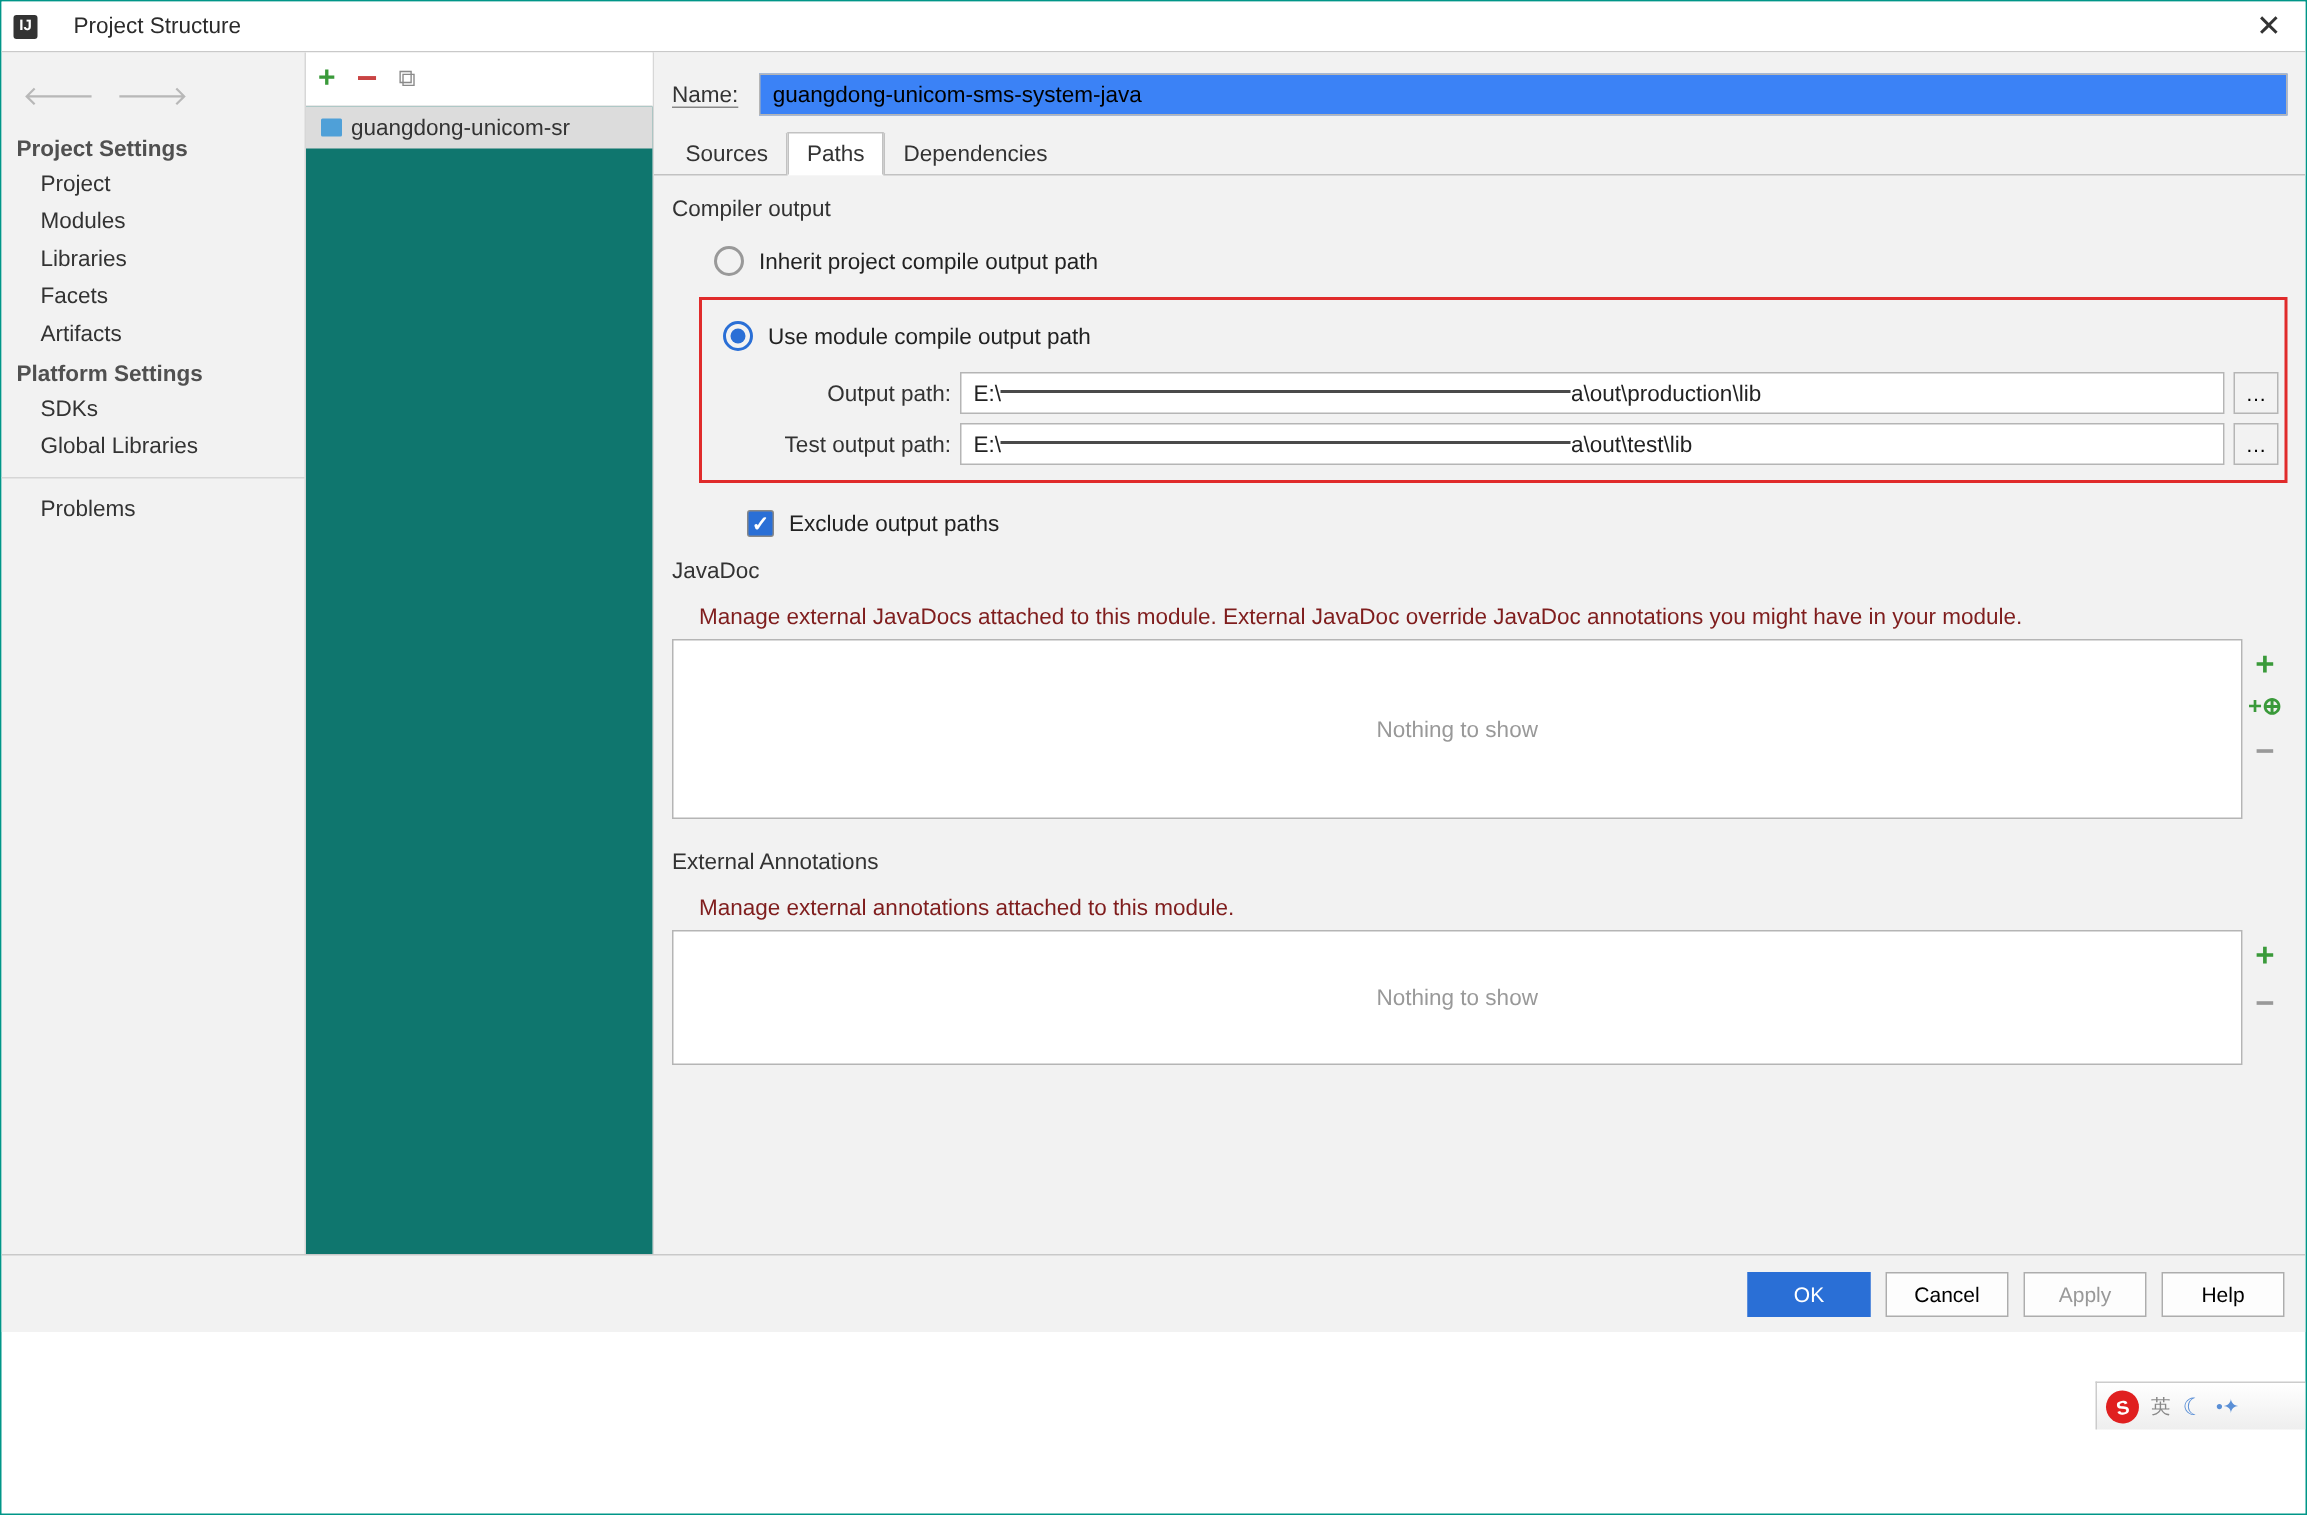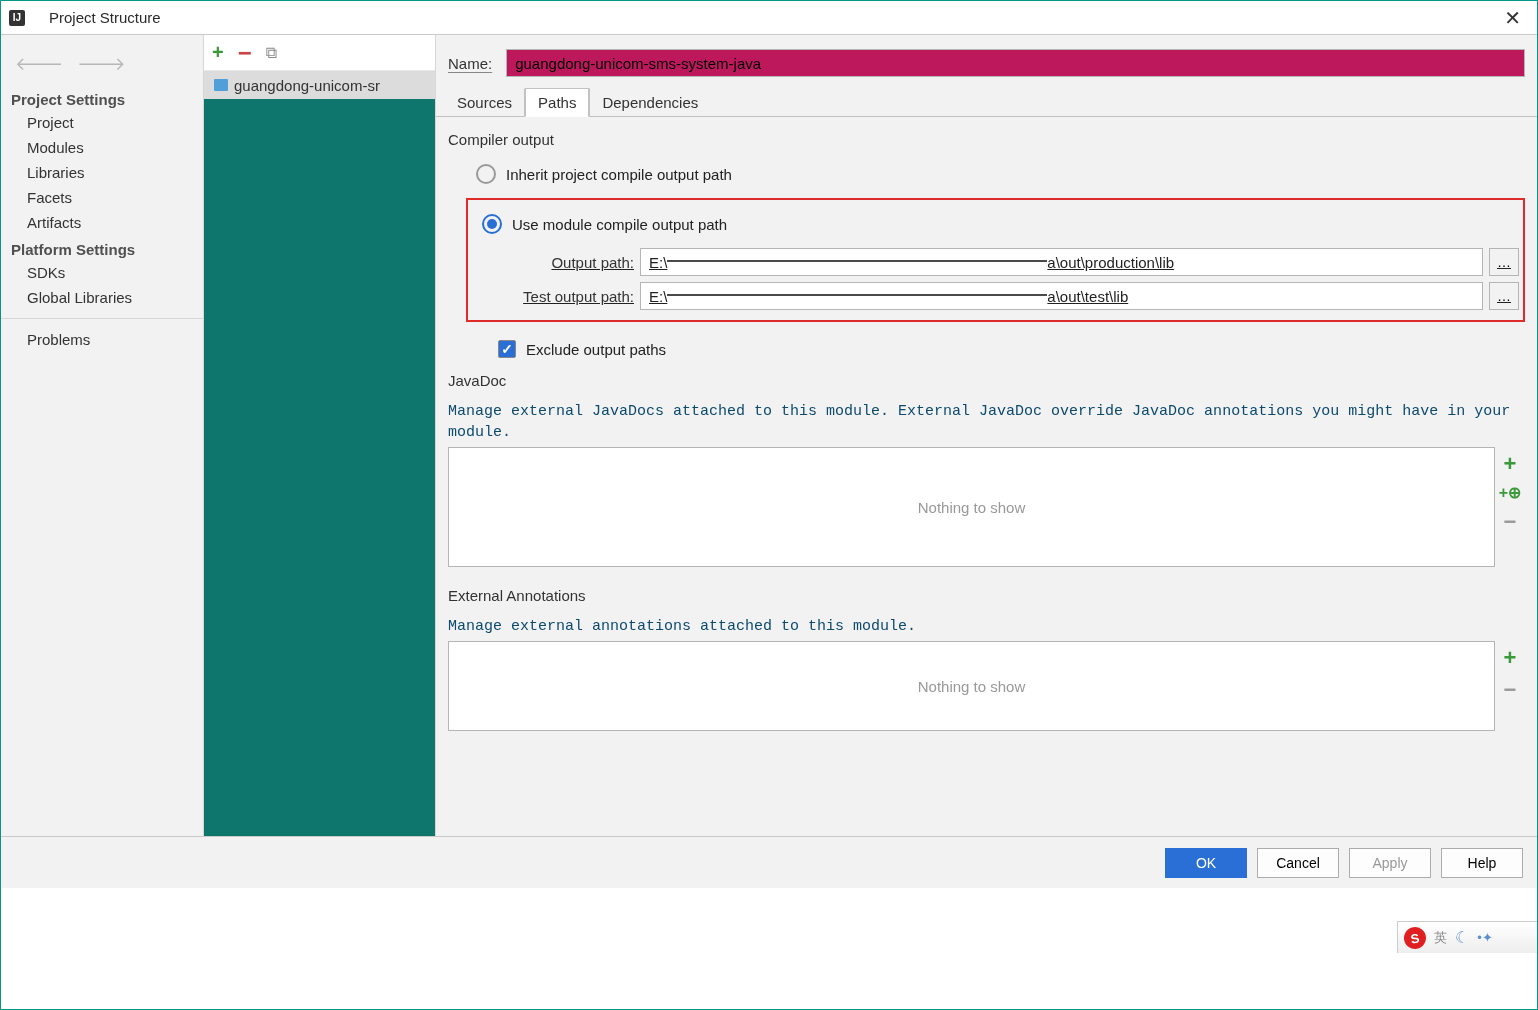--- a/index.html
+++ b/index.html
@@ -25,46 +25,46 @@
 .tb-remove { color: #c94444; font-size:24px; font-weight:bold; line-height:1; }
 .tb-copy { color:#8a8a8a; font-size:16px; }
 .module-list { flex:1; background:#0f766e; }
 .module-row { height: 28px; display:flex; align-items:center; padding: 0 10px; background: #dcdcdc; gap:6px; }
 .module-row .folder-icon { width:14px; height:12px; background:#4fa0d8; border-radius:1px; }
 .module-row span.label { font-size:15px; color:#333; white-space:nowrap; overflow:hidden; }
 
 .content { flex: 1; background: #f2f2f2; display:flex; flex-direction:column; }
 .name-row { display:flex; align-items:center; padding: 14px 12px 10px; gap: 14px; background:#f2f2f2; }
 .name-row label { font-size:15px; color:#333; text-decoration: underline; text-decoration-color:#888; text-underline-offset:3px; }
-.name-row input { flex:1; height:28px; border:1px solid #b5b5b5; background:#be185d; padding:0 8px; font-size:15px; }
+.name-row input { flex:1; height:28px; border:1px solid #b5b5b5; background:#3b82f6; padding:0 8px; font-size:15px; }
 
 .tabs { display:flex; border-bottom: 1px solid #c2c2c2; background:#f2f2f2; padding-left:8px; }
 .tab { padding: 5px 12px; font-size:15px; color:#333; border:1px solid transparent; cursor:pointer; position:relative; top:1px; }
 .tab.first { border-right:1px solid #c2c2c2; }
 .tab.active { background:#fff; border:1px solid #c2c2c2; border-bottom:1px solid #fff; }
 .tab.last { border-left:1px solid #c2c2c2; }
 
 .panel { flex:1; overflow:auto; padding: 14px 12px 0; }
 .section-title { font-size:15px; color:#333; margin-bottom: 12px; }
 .radio-row { display:flex; align-items:center; gap:10px; padding: 4px 0 14px 28px; font-size:15px; }
 .radio-outer { width:20px; height:20px; border:2px solid #999; border-radius:50%; display:inline-flex; align-items:center; justify-content:center; flex-shrink:0; }
 .radio-outer.checked { border-color:#2a6fd6; }
 .radio-outer.checked::after { content:''; width:10px; height:10px; background:#2a6fd6; border-radius:50%; }
 
 .redbox { border: 2px solid #e02b2b; padding: 10px 4px 4px 4px; margin: 0 0 10px 18px; }
-.path-row { display:flex; align-items:center; margin: 6px 0; gap: 6px; text-decoration: underline; }
+.path-row { display:flex; align-items:center; margin: 6px 0; gap: 6px; }
 .path-row .plabel { width: 162px; text-align:right; font-size:15px; color:#333; }
 .path-row .pinput-wrap { flex:1; height:28px; border:1px solid #b5b5b5; background:#fff; display:flex; align-items:center; padding:0 8px; overflow:hidden; white-space:nowrap; font-size:15px; position:relative; }
 .path-row .censor { display:inline-block; height:2px; background:#4a4a4a; position:relative; top:-1px; }
 .path-row button.browse { width:30px; height:28px; border:1px solid #b5b5b5; background:#f2f2f2; font-size:14px; cursor:pointer; }
 
 .checkbox-row { display:flex; align-items:center; gap:10px; padding: 8px 0 14px 50px; font-size:15px; }
 .chk { width:18px; height:18px; border:1px solid #888; background:#2a6fd6; color:#fff; display:flex; align-items:center; justify-content:center; font-size:14px; font-weight:bold; border-radius:2px;}
 
-.desc { font-size:15px; color:#0c4a6e; margin: 6px 0 4px; line-height:1.4;font-family:Liberation Mono, monospace; }
+.desc { font-size:15px; color:#7f1d1d; margin: 6px 18px 4px; line-height:1.4; }
 .empty-box { border:1px solid #b5b5b5; background:#fff; height:120px; display:flex; align-items:center; justify-content:center; color:#999; font-size:15px; position:relative; }
 .empty-box.short { height:90px; }
 .box-wrap { display:flex; margin-bottom:20px; }
 .box-wrap .left { flex:1; }
 .box-wrap .right { width:30px; display:flex; flex-direction:column; gap:10px; align-items:center; padding-top:6px; }
 .box-wrap .right .sb { font-size:22px; font-weight:bold; color:#999; cursor:pointer; line-height:1; }
 .box-wrap .right .sb.green { color:#3a9a3a; }
 
 .footer { height: 52px; border-top: 1px solid #c9c9c9; background:#f2f2f2; display:flex; align-items:center; justify-content:flex-end; padding: 0 14px; gap:10px; }
 .footer button { width:82px; height:30px; border:1px solid #adadad; background:#fdfdfd; font-size:14px; cursor:pointer; }

